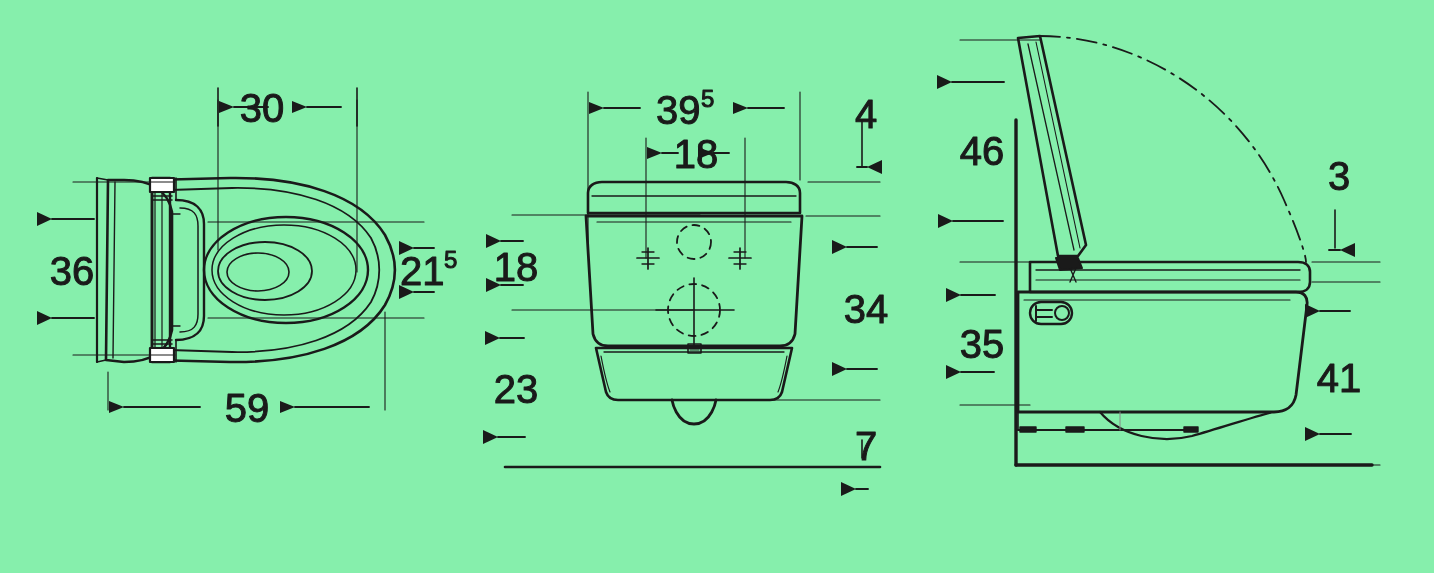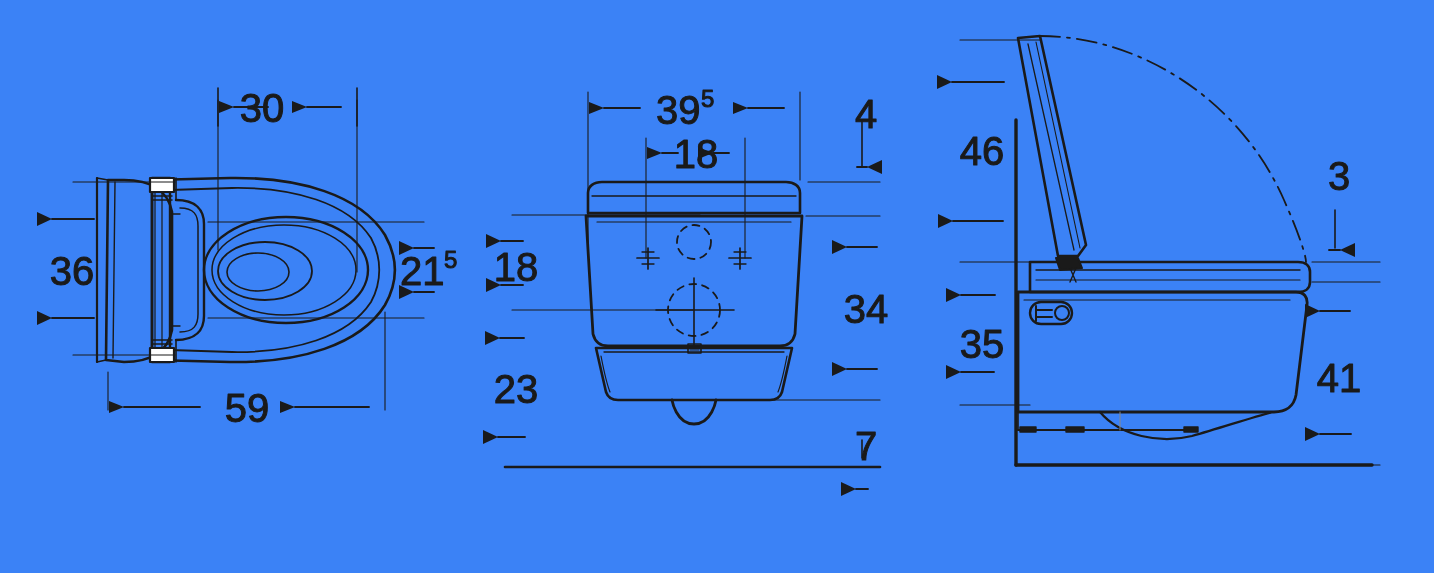--- a/index.html
+++ b/index.html
@@ -8,21 +8,21 @@
     padding: 0;
     background: #ffffff;
   }
   body {
     font-family: "Liberation Sans", sans-serif;
   }
   #stage {
     position: relative;
     width: 1434px;
     height: 573px;
-    background: #3b82f6;
+    background: #86efac;
     overflow: hidden;
   }
   #drawing {
     position: absolute;
     left: 0;
     top: 0;
     width: 1434px;
     height: 573px;
   }
   .dimtext {

